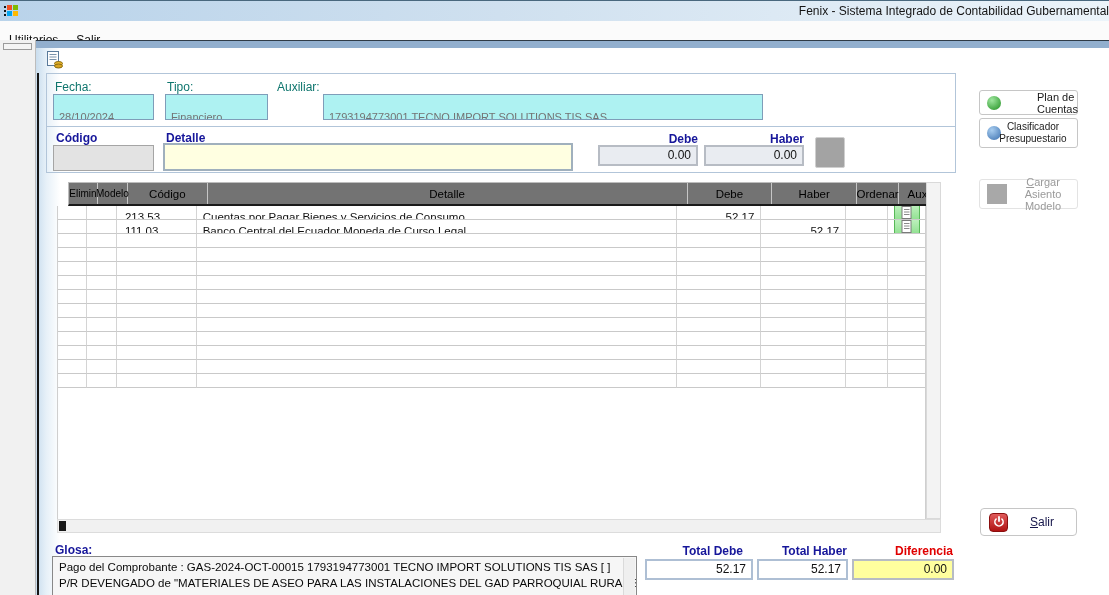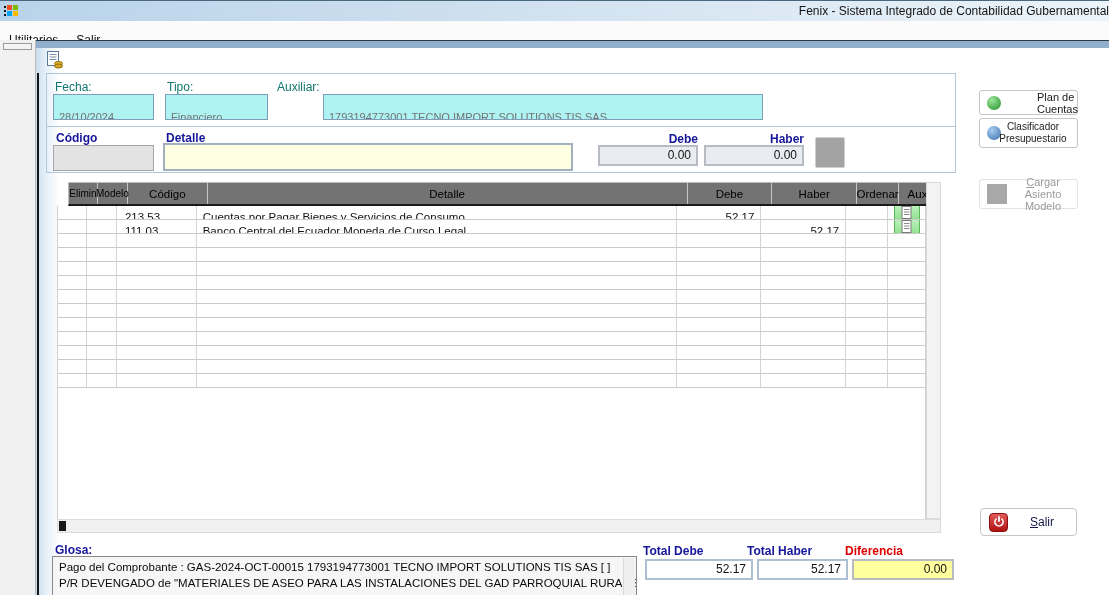--- a/index.html
+++ b/index.html
@@ -81,21 +81,21 @@
   .mn { text-decoration:underline; }
   .powericon { width:19px; height:19px; border-radius:4px; margin-left:8px; flex:0 0 auto;
     background:linear-gradient(#e05a5a,#b01212); border:1px solid #8a0e0e;
     display:flex; align-items:center; justify-content:center; }
   .salirtxt { flex:1; text-align:center; font-size:12px; color:#16164a; }
 
   
   .glosabox { left:52px; top:556px; width:585px; height:41px; background:#f6f6f6;
     border:1px solid #888; padding:2px 6px; font-size:11.5px; line-height:16px; color:#0a0a0a; white-space:nowrap; overflow:hidden; }
   .glosascroll { position:absolute; right:1px; top:1px; width:12px; height:37px; background:#efefef; border-left:1px solid #dadada; }
-  .totlbl { font-size:12px; font-weight:bold; color:#16169a; }
+  .totlbl { font-size:12px; font-weight:bold; color:#16169a; text-align:right; }
   .totlbl.red { color:#e00000; }
   .totbox { background:#fff; border:2px solid #aebfd4; font-size:12px; text-align:right; padding:0 5px; line-height:16px; }
   .totbox.diff { background:#ffff9e; border:2px solid #b7bcc4; }
 </style>
 </head>
 <body>
 
 <div class="abs titlebar">
   <svg width="16" height="16" viewBox="0 0 16 16">
     <rect x="1" y="3" width="2" height="2" fill="#111"></rect>

